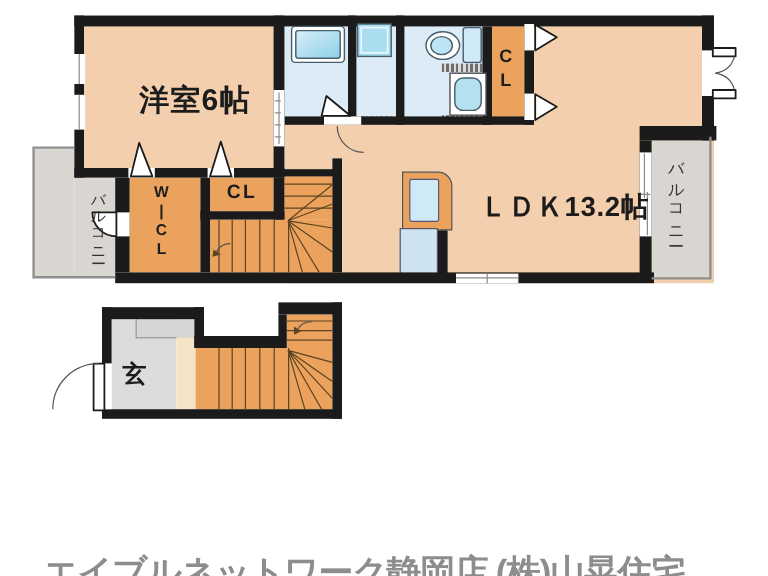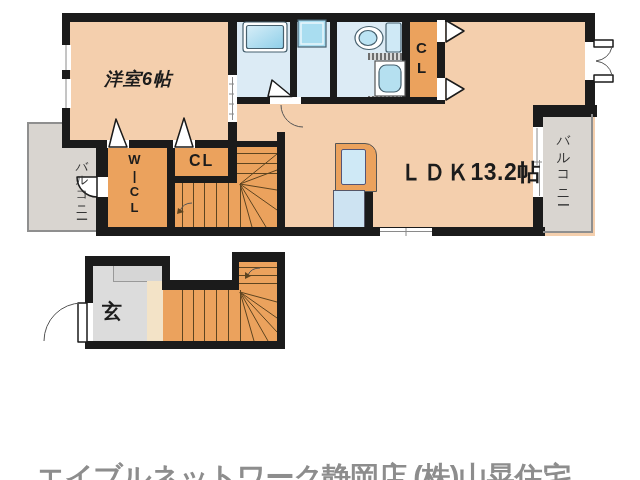--- a/index.html
+++ b/index.html
@@ -178,21 +178,21 @@
     </g>
 
     <g>
       <path class="tick" d="M66,45V70 M66,79V108"></path>
       <path class="tick" d="M232.5,77V120 M229,84H234 M229,94H234 M229,104H234 M229,114H234"></path>
       <path class="tick" d="M537,128V165 M539.5,160V196 M534,162H542"></path>
       <path class="tick" d="M380,231.5H432 M406,228V236"></path>
     </g>
   </svg>
 
-  <div class="lbl" style="left:104px;top:67px;font-size:18px;letter-spacing:1px;font-style:italic;">洋室6帖</div>
+  <div class="lbl" style="left:116px;top:67px;font-size:25px;letter-spacing:1px;">洋室6帖</div>
 
   <div class="lbl" style="left:400px;top:157px;font-size:23px;letter-spacing:0.5px;">ＬＤＫ13.2帖</div>
 
   <div class="lbl vup" style="left:413px;top:39px;font-size:15px;letter-spacing:3px;font-weight:600;">CL</div>
 
   <div class="lbl" style="left:189px;top:152px;font-size:16px;letter-spacing:2px;">CL</div>
 
   <div class="lbl vup" style="left:127px;top:152px;font-size:13px;letter-spacing:1px;">W|CL</div>
 
   <div class="lbl vtext" style="left:73px;top:152px;font-size:12.5px;letter-spacing:1px;font-weight:500;color:#333;">バルコニー</div>

